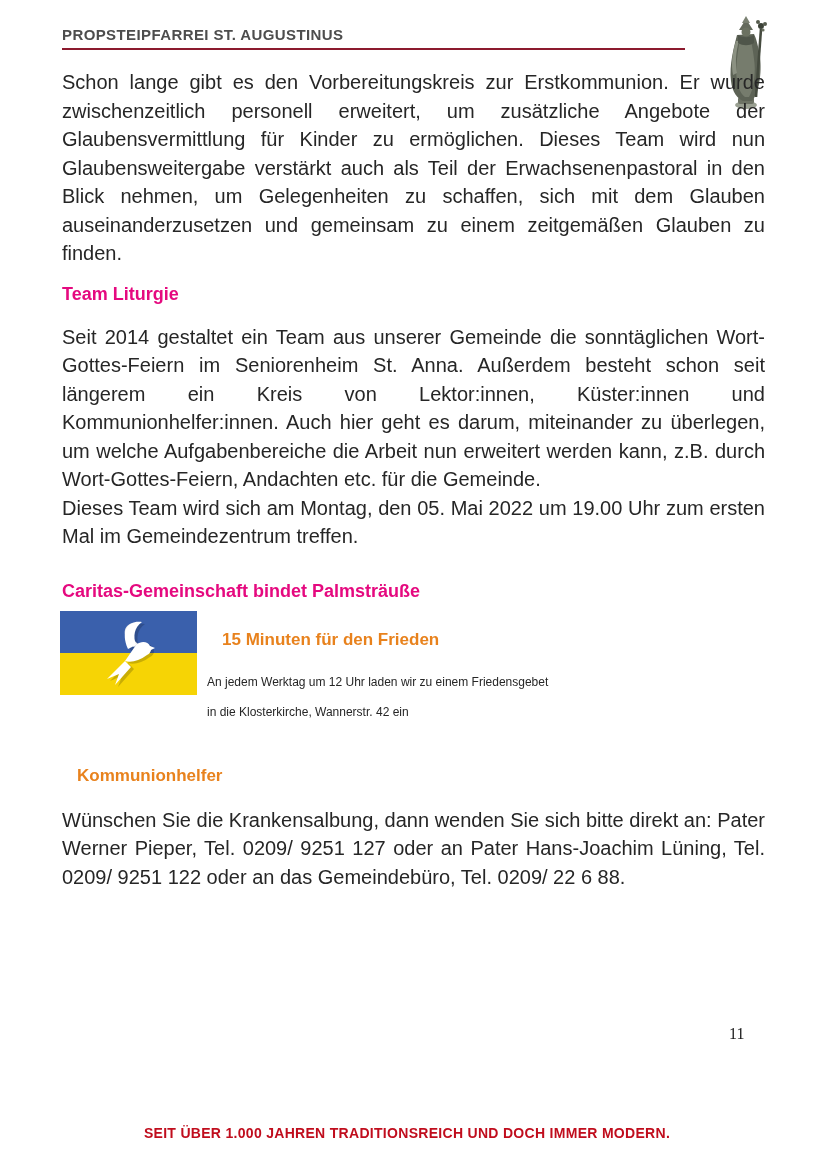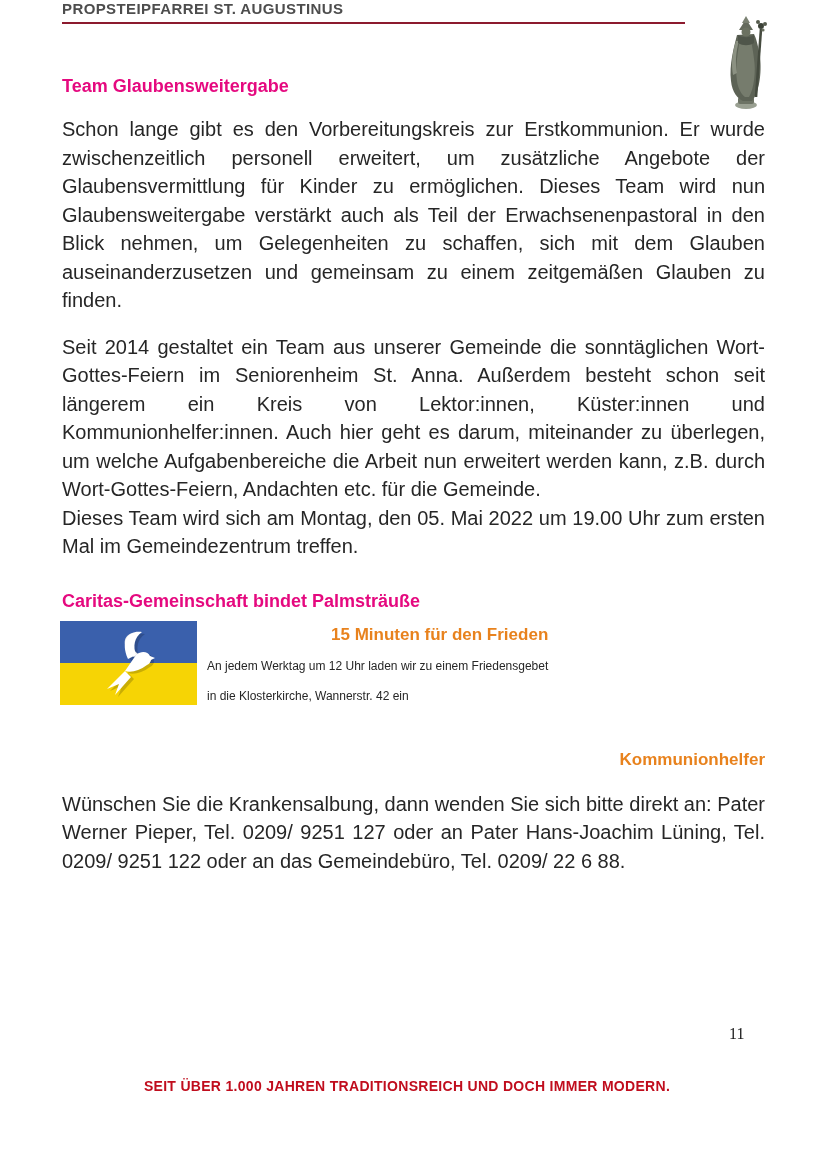--- a/index.html
+++ b/index.html
@@ -7,21 +7,21 @@
     position:relative;
     width:827px;height:1170px;
     background:#ffffff;
     font-family:"Liberation Sans",sans-serif;
     overflow:hidden;
   }
   .content{position:absolute;left:62px;top:0;width:703px;}
   
   .hdr-title{
     font-size:15px;font-weight:bold;color:#4d4d4d;
-    letter-spacing:0.4px;line-height:18px;
+    letter-spacing:0.4px;line-height:18px;margin-top:26px;
   }
   .hdr-rule{width:623px;border-bottom:2px solid #8c1a2e;margin-top:4px;}
   .statue{position:absolute;left:716px;top:13px;width:62px;height:97px;}
   
   .bodytext{
     font-size:20px;line-height:28.5px;color:#262626;
     text-align:justify;margin:18px 0 0 0;
   }
   .bodytext.follow{margin-top:0;}
   h2.magenta{
@@ -34,28 +34,28 @@
   .teams-note{margin-top:15px;}
   h1.familie{
     font-size:23px;font-weight:bold;color:#e8821d;
     margin:23px 0 0 0;line-height:28px;letter-spacing:0.2px;
   }
   .flag-row{display:flex;margin-top:9px;margin-left:-2px;}
   .flag{width:137px;height:84px;flex:0 0 auto;display:block;}
   .frieden-col{margin-left:10px;padding-top:2px;}
   h3.orange{
     font-size:17px;font-weight:bold;color:#e8821d;
-    margin:0;line-height:24px;text-align:right;
+    margin:15px;line-height:24px;
   }
   .frieden-line{font-size:12px;color:#262626;line-height:30px;margin-top:4px;}
   .frieden-line + .frieden-line{margin-top:0;}
   h3.krank{margin-top:37px;}
   
   .footer-motto{
-    position:absolute;left:62px;top:1078px;width:690px;
+    position:absolute;left:62px;top:1125px;width:690px;
     text-align:center;font-size:14px;font-weight:bold;color:#c00d1d;
     letter-spacing:0.3px;
   }
   .page-number{
     position:absolute;left:729px;top:1025px;
     font-family:"Liberation Serif",serif;font-size:16px;color:#1a1a1a;
   }
 </style>
 </head>
 <body>
@@ -77,23 +77,23 @@
     <circle cx="49" cy="11" r="2" fill="#555b4d"></circle>
     <circle cx="42" cy="9" r="2" fill="#555b4d"></circle>
     <circle cx="47" cy="17" r="1.6" fill="#6a7061"></circle>
   </svg>
 
   <div class="content">
 
     <div class="hdr-title">PROPSTEIPFARREI ST. AUGUSTINUS</div>
     <div class="hdr-rule"></div>
 
-    <h2 class="magenta mt-first">Team Glaubensweitergabe</h2>
     <p class="bodytext">Schon lange gibt es den Vorbereitungskreis zur Erstkommunion. Er wurde zwischenzeitlich personell erweitert, um zusätzliche Angebote der Glaubensvermittlung für Kinder zu ermöglichen. Dieses Team wird nun Glaubensweitergabe verstärkt auch als Teil der Erwachsenenpastoral in den Blick nehmen, um Gelegenheiten zu schaffen, sich mit dem Glauben auseinanderzusetzen und gemeinsam zu einem zeitgemäßen Glauben zu finden.</p>
 
+    <h2 class="magenta mt-mid">Team Liturgie</h2>
     <p class="bodytext">Seit 2014 gestaltet ein Team aus unserer Gemeinde die sonntäglichen Wort-Gottes-Feiern im Seniorenheim St. Anna. Außerdem besteht schon seit längerem ein Kreis von Lektor:innen, Küster:innen und Kommunionhelfer:innen. Auch hier geht es darum, miteinander zu überlegen, um welche Aufgabenbereiche die Arbeit nun erweitert werden kann, z.B. durch Wort-Gottes-Feiern, Andachten etc. für die Gemeinde.</p>
     <p class="bodytext follow">Dieses Team wird sich am Montag, den 05. Mai 2022 um 19.00 Uhr zum ersten Mal im Gemeindezentrum treffen.</p>
 
 
     <h2 class="magenta mt-car">Caritas-Gemeinschaft bindet Palmsträuße</h2>
 
 
     <div class="flag-row">
       <svg class="flag" viewBox="0 0 137 84" aria-hidden="true">
         <rect x="0" y="0" width="137" height="42" fill="#3a60ac"></rect>

